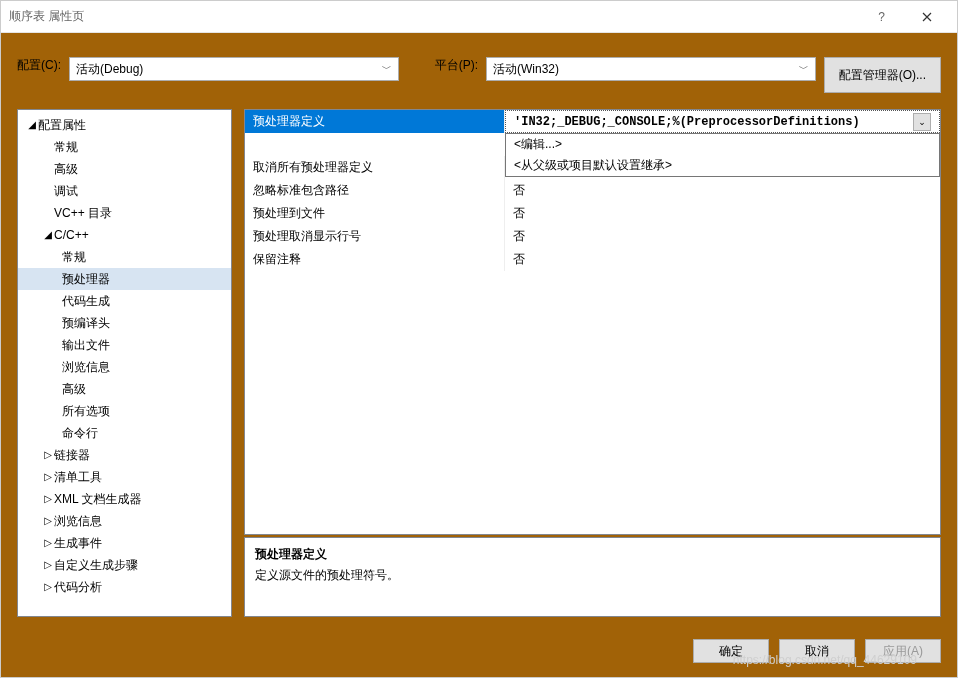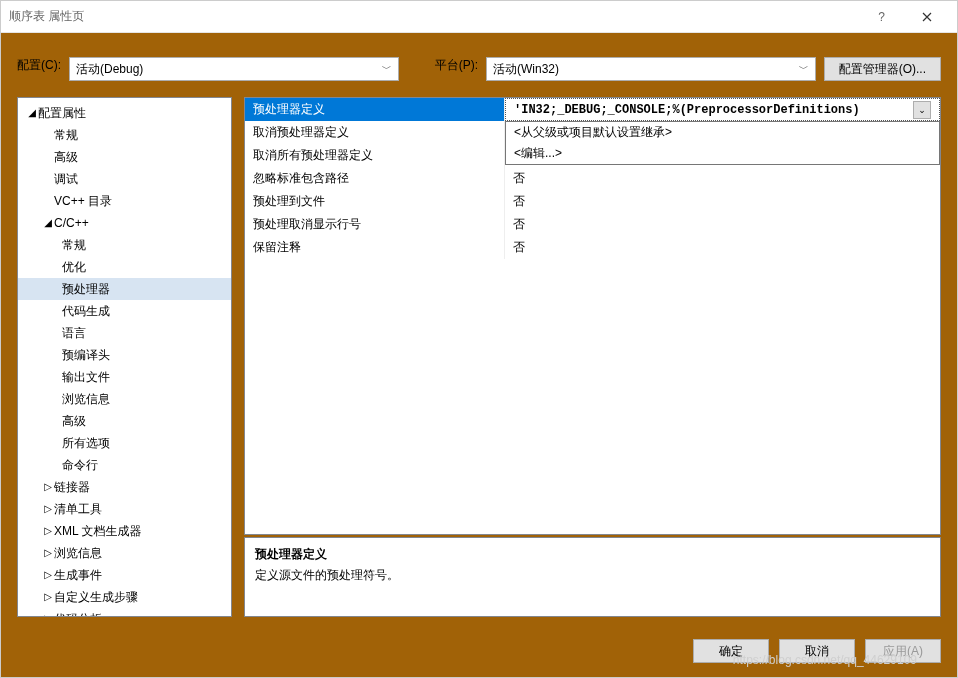--- a/index.html
+++ b/index.html
@@ -9,21 +9,21 @@
     
     .titlebar { height: 32px; display: flex; align-items: center; padding: 0 8px; background: #fff; border-bottom: 1px solid #e5e5e5; }
     .titlebar-title { font-size: 12px; color: #666; }
     .titlebar-spacer { flex: 1; }
     .titlebar-btn { width: 45px; height: 32px; display: flex; align-items: center; justify-content: center; color: #666; cursor: pointer; }
     
     .config-row { display: flex; padding: 24px 16px 16px 16px; gap: 8px; }
     .config-label { font-size: 12px; }
     .config-select { flex: 1; height: 24px; border: 1px solid #adadad; background: #fff; padding: 0 6px; font-size: 12px; display: flex; align-items: center; justify-content: space-between; cursor: pointer; }
     .config-select .arrow { color: #555; font-size: 10px; }
-    .config-mgr-btn { height: 24px; border: 1px solid #adadad; background: #e1e1e1; padding: 0 14px; font-size: 12px; cursor: pointer; }
+    .config-mgr-btn { height: 36px; border: 1px solid #adadad; background: #e1e1e1; padding: 0 14px; font-size: 12px; cursor: pointer; }
     
     .main-area { flex: 1; display: flex; padding: 0 16px 12px 16px; gap: 12px; overflow: hidden; }
     
     .tree-panel { width: 215px; border: 1px solid #828790; background: #fff; overflow-y: auto; padding: 4px 0; }
     .tree-item { padding: 2px 4px 2px 8px; display: flex; align-items: center; font-size: 12px; cursor: pointer; white-space: nowrap; line-height: 18px; }
     .tree-item.selected { background: #d7e4f2; }
     .tree-toggle { width: 12px; display: inline-block; color: #000; font-size: 10px; text-align: center; }
     .tree-indent-1 { padding-left: 24px; }
     .tree-indent-2 { padding-left: 44px; }
     
@@ -107,31 +107,25 @@
           </div>
         </div>
       <div class="tree-item tree-indent-1">
         <span class="tree-toggle">◢</span>
         <span>C/C++</span>
       </div>
       <div id="tree-cpp-children">
           <div class="tree-item tree-indent-2">
             <span>常规</span>
           </div>
-          <div class="tree-item tree-indent-2">
-            <span>优化</span>
-          </div>
           <div class="tree-item tree-indent-2 selected">
             <span>预处理器</span>
           </div>
           <div class="tree-item tree-indent-2">
             <span>代码生成</span>
-          </div>
-          <div class="tree-item tree-indent-2">
-            <span>语言</span>
           </div>
           <div class="tree-item tree-indent-2">
             <span>预编译头</span>
           </div>
           <div class="tree-item tree-indent-2">
             <span>输出文件</span>
           </div>
           <div class="tree-item tree-indent-2">
             <span>浏览信息</span>
           </div>
@@ -182,21 +176,20 @@
       <div class="prop-grid">
         <div id="prop-rows">
             <div class="prop-row selected">
               <div class="prop-name">预处理器定义</div>
               <div class="prop-value">
                 <input class="prop-value-input" value="'IN32;_DEBUG;_CONSOLE;%(PreprocessorDefinitions)" style="">
                 <div class="prop-dropdown-btn">⌄</div>
               </div>
             </div>
             <div class="prop-row">
-              <div class="prop-name">取消预处理器定义</div>
               <div class="prop-value"></div>
             </div>
             <div class="prop-row">
               <div class="prop-name">取消所有预处理器定义</div>
               <div class="prop-value"></div>
             </div>
             <div class="prop-row">
               <div class="prop-name">忽略标准包含路径</div>
               <div class="prop-value">否</div>
             </div>
@@ -207,22 +200,22 @@
             <div class="prop-row">
               <div class="prop-name">预处理取消显示行号</div>
               <div class="prop-value">否</div>
             </div>
             <div class="prop-row">
               <div class="prop-name">保留注释</div>
               <div class="prop-value">否</div>
             </div>
           </div>
         <div class="dropdown-list">
+          <div class="dropdown-item">&lt;编辑...&gt;</div>
           <div class="dropdown-item">&lt;从父级或项目默认设置继承&gt;</div>
-          <div class="dropdown-item">&lt;编辑...&gt;</div>
         </div>
       </div>
 
       <div class="desc-panel">
         <div class="desc-title">预处理器定义</div>
         <div class="desc-text">定义源文件的预处理符号。</div>
       </div>
 
     </div>
 

